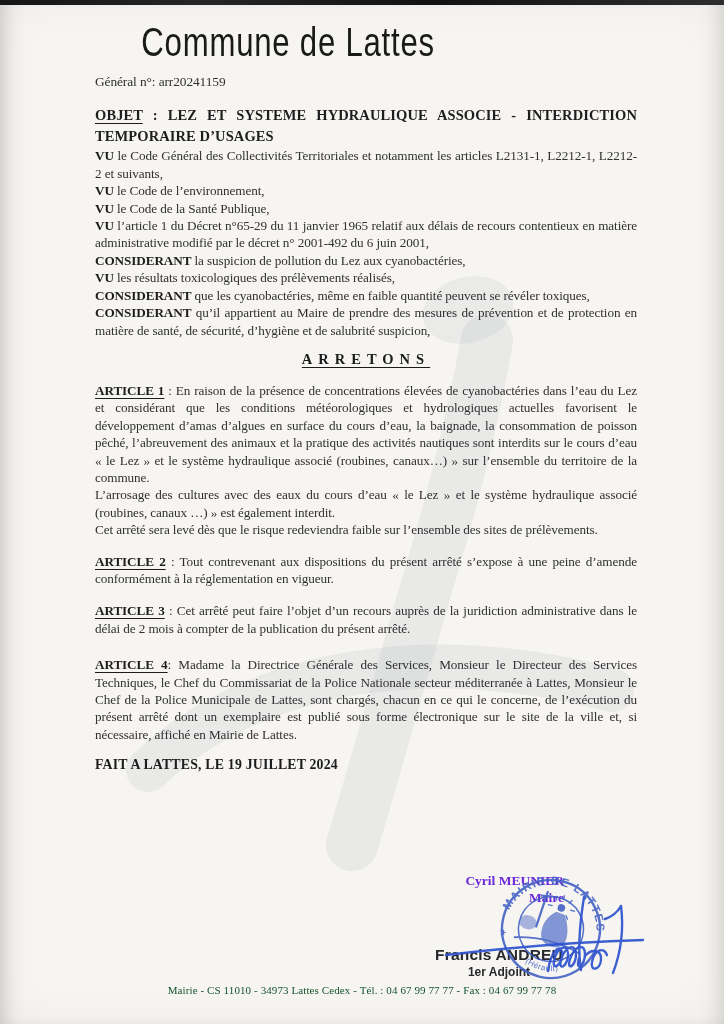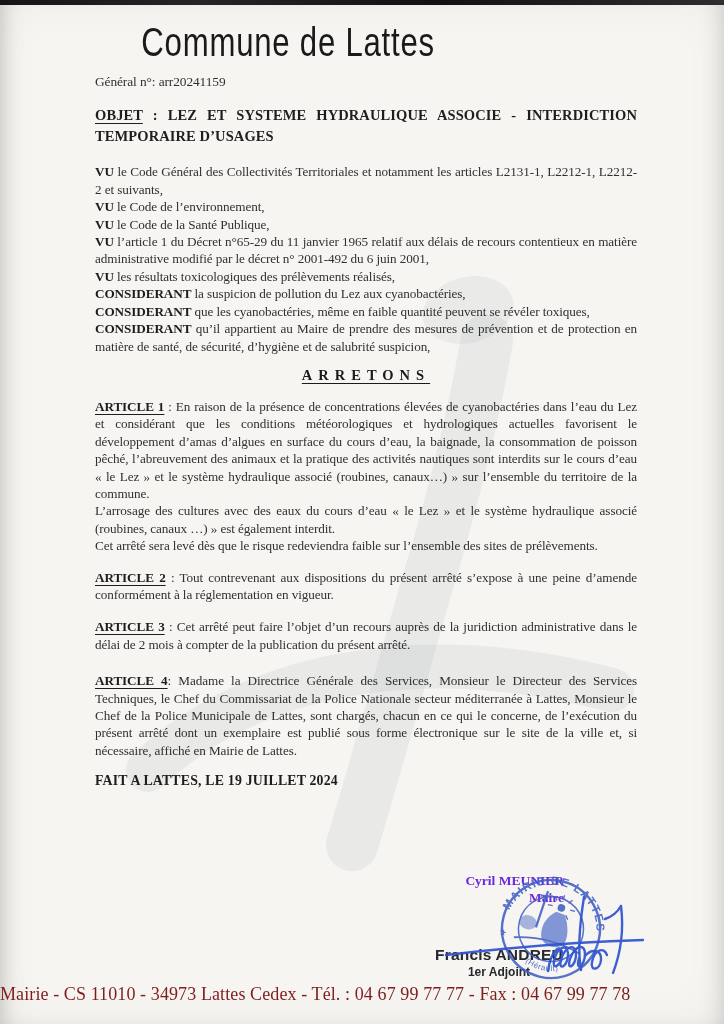--- a/index.html
+++ b/index.html
@@ -24,41 +24,41 @@
   .title-inner { display:inline-block; transform:scaleX(0.76); letter-spacing:1px; }
 
   .body-sz { font-size:13.2px; line-height:17.4px; letter-spacing:-0.1px; }
   .arrete { margin-top:9px; font-size:13.4px; }
   .objet { margin:15px 0 0; font-weight:bold; color:#1e1e20; text-align:justify;
            font-size:14.5px; line-height:21px; letter-spacing:0.1px; }
   .para, .line { margin:0; text-align:justify; }
   .lead { font-weight:bold; color:#1d1d1f; }
   .u { text-decoration:underline; text-underline-offset:2.5px; text-decoration-thickness:1.3px;margin-top:35px; }
   .nous { margin-top:9px; }
-  .visas { margin-top:16px; }
+  .visas { }
   .arretons-wrap { margin-top:11px; text-align:center; }
   .arretons { font-weight:bold; font-size:14.5px; letter-spacing:6px; color:#1b1b1d;
               text-decoration:underline; text-underline-offset:3px; }
   .article { margin-top:14px; }
   .article.a3 { margin-top:15px; }
   .article.a4 { margin-top:19px; }
   .fait { margin:14px 0 0; font-weight:bold; font-size:13.8px; color:#1d1d1f; letter-spacing:0.2px; }
 
   .sig-mayor { position:absolute; left:404px; top:872px; width:160px; z-index:2;
                text-align:right; font-weight:bold; font-size:13.5px; line-height:17px; color:#6d28d9; }
   .sig-deputy { position:absolute; left:414px; top:946px; width:170px; z-index:2;
                 text-align:center; font-family:"Liberation Sans",sans-serif; font-weight:bold; color:#26282c; }
   .deputy-name { font-size:15.5px; letter-spacing:0.2px; }
   .deputy-title { font-size:12px; margin-top:1px; }
 
   .stampsig { position:absolute; left:420px; top:850px; width:300px; height:165px;
               z-index:3; pointer-events:none; }
 
   .footer { position:absolute; left:0; right:0; top:984px; z-index:1;
-            font-size:18px; color:#7f1d1d; letter-spacing:0.1px; }
+            text-align:center; font-size:11px; color:#14532d; letter-spacing:0.1px; }
 </style>
 </head>
 <body>
 
 <div class="page">
   <div class="topbar"></div>
 
   <svg class="watermark" width="724" height="1024" viewBox="0 0 724 1024" aria-hidden="true">
     <g fill="none" stroke="#b4bac2" stroke-opacity="0.20" stroke-linecap="round">
       <ellipse cx="468" cy="310" rx="46" ry="33" fill="#b4bac2" fill-opacity="0.18" stroke="none" transform="rotate(-14 468 310)"></ellipse>
@@ -76,22 +76,22 @@
     </div>
 
     <p class="objet"><span class="u">OBJET</span><span> :  LEZ  ET  SYSTEME  HYDRAULIQUE  ASSOCIE  -  INTERDICTION TEMPORAIRE D’USAGES</span></p>
 
 
     <div class="visas body-sz">
       <p class="line"><span class="lead">VU</span><span> le Code Général des Collectivités Territoriales et notamment les articles L2131-1, L2212-1, L2212-2 et suivants,</span></p>
       <p class="line"><span class="lead">VU</span><span> le Code de l’environnement,</span></p>
       <p class="line"><span class="lead">VU</span><span> le Code de la Santé Publique,</span></p>
       <p class="line"><span class="lead">VU</span><span> l’article 1 du Décret n°65-29 du 11 janvier 1965 relatif aux délais de recours contentieux en matière administrative modifié par le décret n° 2001-492 du 6 juin 2001,</span></p>
+      <p class="line"><span class="lead">CONSIDERANT</span><span> la suspicion de pollution du Lez aux cyanobactéries,</span></p>
       <p class="line"><span class="lead">VU</span><span> les résultats toxicologiques des prélèvements réalisés,</span></p>
-      <p class="line"><span class="lead">CONSIDERANT</span><span> la suspicion de pollution du Lez aux cyanobactéries,</span></p>
       <p class="line"><span class="lead">CONSIDERANT</span><span> que les cyanobactéries, même en faible quantité peuvent se révéler toxiques,</span></p>
       <p class="line"><span class="lead">CONSIDERANT</span><span> qu’il appartient au Maire de prendre des mesures de prévention et de protection en matière de santé, de sécurité, d’hygiène et de salubrité suspicion,</span></p>
     </div>
 
     <div class="arretons-wrap">
       <span class="arretons">ARRETONS</span>
     </div>
 
     <div class="article body-sz">
       <p class="para"><span class="lead u">ARTICLE 1</span><span> : </span><span>En raison de la présence de concentrations élevées de cyanobactéries dans l’eau du Lez et considérant que les conditions météorologiques et hydrologiques actuelles favorisent le développement d’amas d’algues en surface du cours d’eau, la baignade, la consommation de poisson pêché, l’abreuvement des animaux et la pratique des activités nautiques sont interdits sur le cours d’eau « le Lez » et le système hydraulique associé (roubines, canaux…) » sur l’ensemble du territoire de la commune.</span></p>

